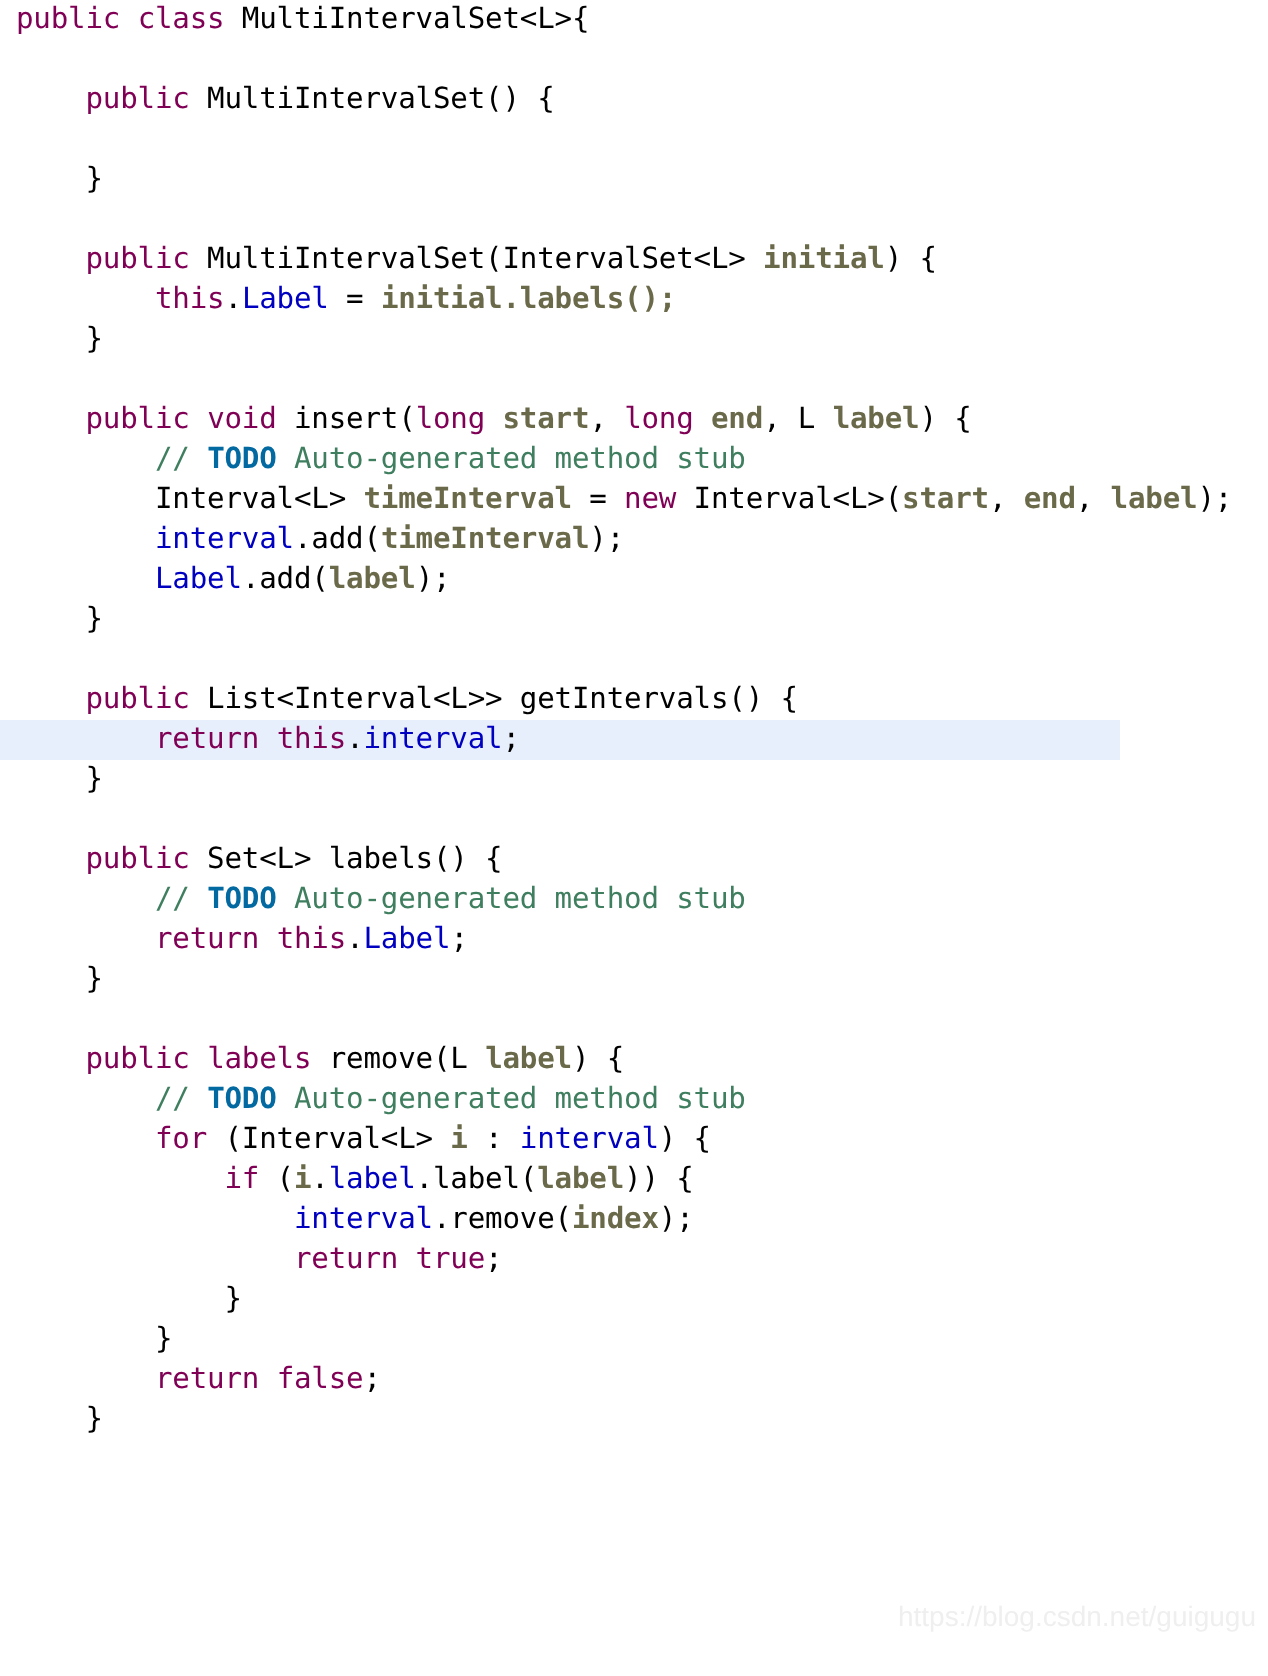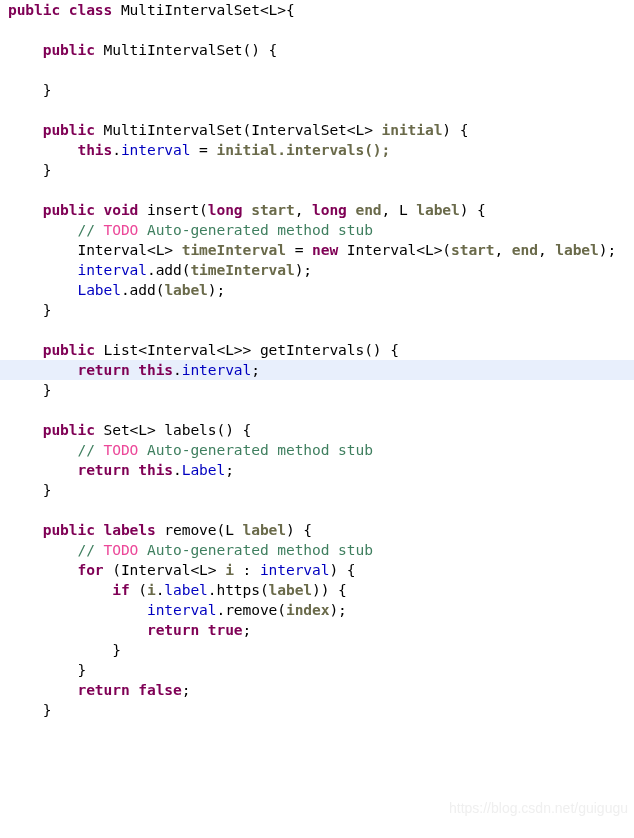--- a/index.html
+++ b/index.html
@@ -27,30 +27,30 @@
     font-size: 14.6px;
     font-family: "DejaVu Sans Mono", "Liberation Mono", monospace;
     white-space: pre;
     color: #000000;
     letter-spacing: -0.1px;
   }
   .code-line.highlighted {
     background: #e8effc;
     margin-left: 0;
     padding-left: 8px;
-    width: 634px;
+    width: 560px;
     box-sizing: border-box;
   }
   
-  .tok-kw       { color: #7f0055; font-weight: bold; }
+  .tok-kw       { color: #7f0055; font-weight: normal; }
   .tok-plain    { color: #000000; }
   .tok-field    { color: #0000c0; }
   .tok-local    { color: #6a6a4a; font-weight: bold; }
   .tok-comment  { color: #3f7f5f; }
-  .tok-todo     { color: #ec4899; font-weight: normal; }
+  .tok-todo     { color: #0369a1; font-weight: bold; }
   .tok-num      { color: #6a6a4a; }
 
   #watermark {
     position: absolute;
     right: 6px;
     bottom: 22px;
     font-family: "Liberation Sans", sans-serif;
     font-size: 14px;
     color: #efefef;
     white-space: pre;
@@ -62,21 +62,21 @@
 
 <div id="editor">
   <div id="code-area">
       <div class="code-line"><span class="tok-kw">public</span><span class="tok-plain"> </span><span class="tok-kw">class</span><span class="tok-plain"> MultiIntervalSet&lt;L&gt;{</span></div>
       <div class="code-line"><span class="tok-plain"></span></div>
       <div class="code-line"><span class="tok-plain">    </span><span class="tok-kw">public</span><span class="tok-plain"> MultiIntervalSet() {</span></div>
       <div class="code-line"><span class="tok-plain"></span></div>
       <div class="code-line"><span class="tok-plain">    }</span></div>
       <div class="code-line"><span class="tok-plain"></span></div>
       <div class="code-line"><span class="tok-plain">    </span><span class="tok-kw">public</span><span class="tok-plain"> MultiIntervalSet(IntervalSet&lt;L&gt; </span><span class="tok-local">initial</span><span class="tok-plain">) {</span></div>
-      <div class="code-line"><span class="tok-plain">        </span><span class="tok-kw">this</span><span class="tok-plain">.</span><span class="tok-field">interval</span><span class="tok-plain"> = </span><span class="tok-local">initial</span><span class="tok-local">.intervals();</span></div>
+      <div class="code-line"><span class="tok-plain">        </span><span class="tok-kw">this</span><span class="tok-plain">.</span><span class="tok-field">Label</span><span class="tok-plain"> = </span><span class="tok-local">initial</span><span class="tok-local">.labels();</span></div>
       <div class="code-line"><span class="tok-plain">    }</span></div>
       <div class="code-line"><span class="tok-plain"></span></div>
       <div class="code-line"><span class="tok-plain">    </span><span class="tok-kw">public</span><span class="tok-plain"> </span><span class="tok-kw">void</span><span class="tok-plain"> insert(</span><span class="tok-kw">long</span><span class="tok-plain"> </span><span class="tok-local">start</span><span class="tok-plain">, </span><span class="tok-kw">long</span><span class="tok-plain"> </span><span class="tok-local">end</span><span class="tok-plain">, L </span><span class="tok-local">label</span><span class="tok-plain">) {</span></div>
       <div class="code-line"><span class="tok-plain">        </span><span class="tok-comment">// </span><span class="tok-todo">TODO</span><span class="tok-comment"> Auto-generated method stub</span></div>
       <div class="code-line"><span class="tok-plain">        Interval&lt;L&gt; </span><span class="tok-local">timeInterval</span><span class="tok-plain"> = </span><span class="tok-kw">new</span><span class="tok-plain"> Interval&lt;L&gt;(</span><span class="tok-local">start</span><span class="tok-plain">, </span><span class="tok-local">end</span><span class="tok-plain">, </span><span class="tok-local">label</span><span class="tok-plain">);</span></div>
       <div class="code-line"><span class="tok-plain">        </span><span class="tok-field">interval</span><span class="tok-plain">.add(</span><span class="tok-local">timeInterval</span><span class="tok-plain">);</span></div>
       <div class="code-line"><span class="tok-plain">        </span><span class="tok-field">Label</span><span class="tok-plain">.add(</span><span class="tok-local">label</span><span class="tok-plain">);</span></div>
       <div class="code-line"><span class="tok-plain">    }</span></div>
       <div class="code-line"><span class="tok-plain"></span></div>
       <div class="code-line"><span class="tok-plain">    </span><span class="tok-kw">public</span><span class="tok-plain"> List&lt;Interval&lt;L&gt;&gt; getIntervals() {</span></div>
@@ -84,21 +84,21 @@
       <div class="code-line"><span class="tok-plain">    }</span></div>
       <div class="code-line"><span class="tok-plain"></span></div>
       <div class="code-line"><span class="tok-plain">    </span><span class="tok-kw">public</span><span class="tok-plain"> Set&lt;L&gt; labels() {</span></div>
       <div class="code-line"><span class="tok-plain">        </span><span class="tok-comment">// </span><span class="tok-todo">TODO</span><span class="tok-comment"> Auto-generated method stub</span></div>
       <div class="code-line"><span class="tok-plain">        </span><span class="tok-kw">return</span><span class="tok-plain"> </span><span class="tok-kw">this</span><span class="tok-plain">.</span><span class="tok-field">Label</span><span class="tok-plain">;</span></div>
       <div class="code-line"><span class="tok-plain">    }</span></div>
       <div class="code-line"><span class="tok-plain"></span></div>
       <div class="code-line"><span class="tok-plain">    </span><span class="tok-kw">public</span><span class="tok-plain"> </span><span class="tok-kw">labels</span><span class="tok-plain"> remove(L </span><span class="tok-local">label</span><span class="tok-plain">) {</span></div>
       <div class="code-line"><span class="tok-plain">        </span><span class="tok-comment">// </span><span class="tok-todo">TODO</span><span class="tok-comment"> Auto-generated method stub</span></div>
       <div class="code-line"><span class="tok-plain">        </span><span class="tok-kw">for</span><span class="tok-plain"> (Interval&lt;L&gt; </span><span class="tok-local">i</span><span class="tok-plain"> : </span><span class="tok-field">interval</span><span class="tok-plain">) {</span></div>
-      <div class="code-line"><span class="tok-plain">            </span><span class="tok-kw">if</span><span class="tok-plain"> (</span><span class="tok-local">i</span><span class="tok-plain">.</span><span class="tok-field">label</span><span class="tok-plain">.https(</span><span class="tok-local">label</span><span class="tok-plain">)) {</span></div>
+      <div class="code-line"><span class="tok-plain">            </span><span class="tok-kw">if</span><span class="tok-plain"> (</span><span class="tok-local">i</span><span class="tok-plain">.</span><span class="tok-field">label</span><span class="tok-plain">.label(</span><span class="tok-local">label</span><span class="tok-plain">)) {</span></div>
       <div class="code-line"><span class="tok-plain">                </span><span class="tok-field">interval</span><span class="tok-plain">.remove(</span><span class="tok-local">index</span><span class="tok-plain">);</span></div>
       <div class="code-line"><span class="tok-plain">                </span><span class="tok-kw">return</span><span class="tok-plain"> </span><span class="tok-kw">true</span><span class="tok-plain">;</span></div>
       <div class="code-line"><span class="tok-plain">            }</span></div>
       <div class="code-line"><span class="tok-plain">        }</span></div>
       <div class="code-line"><span class="tok-plain">        </span><span class="tok-kw">return</span><span class="tok-plain"> </span><span class="tok-kw">false</span><span class="tok-plain">;</span></div>
       <div class="code-line"><span class="tok-plain">    }</span></div>
     </div>
   <div id="watermark">https://blog.csdn.net/guigugu</div>
 </div>
 

